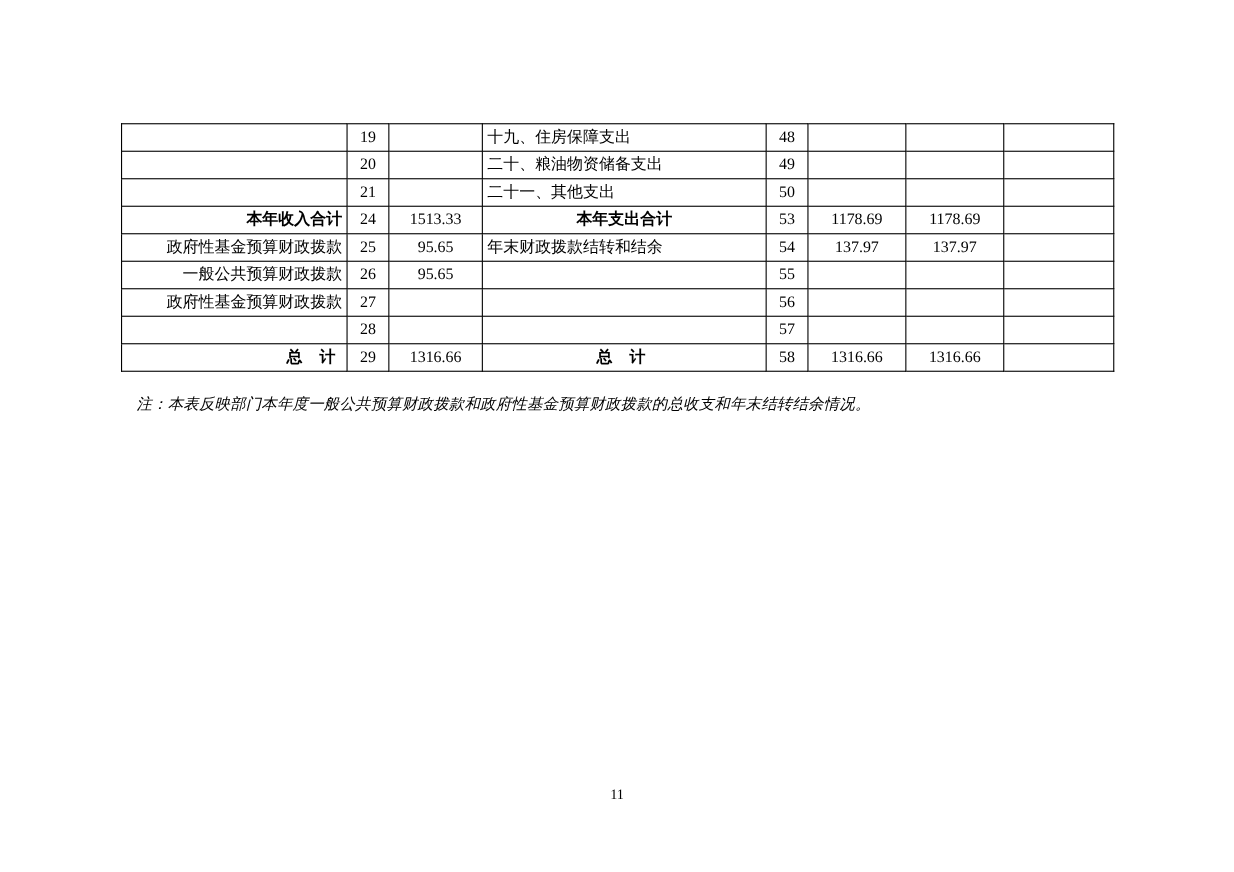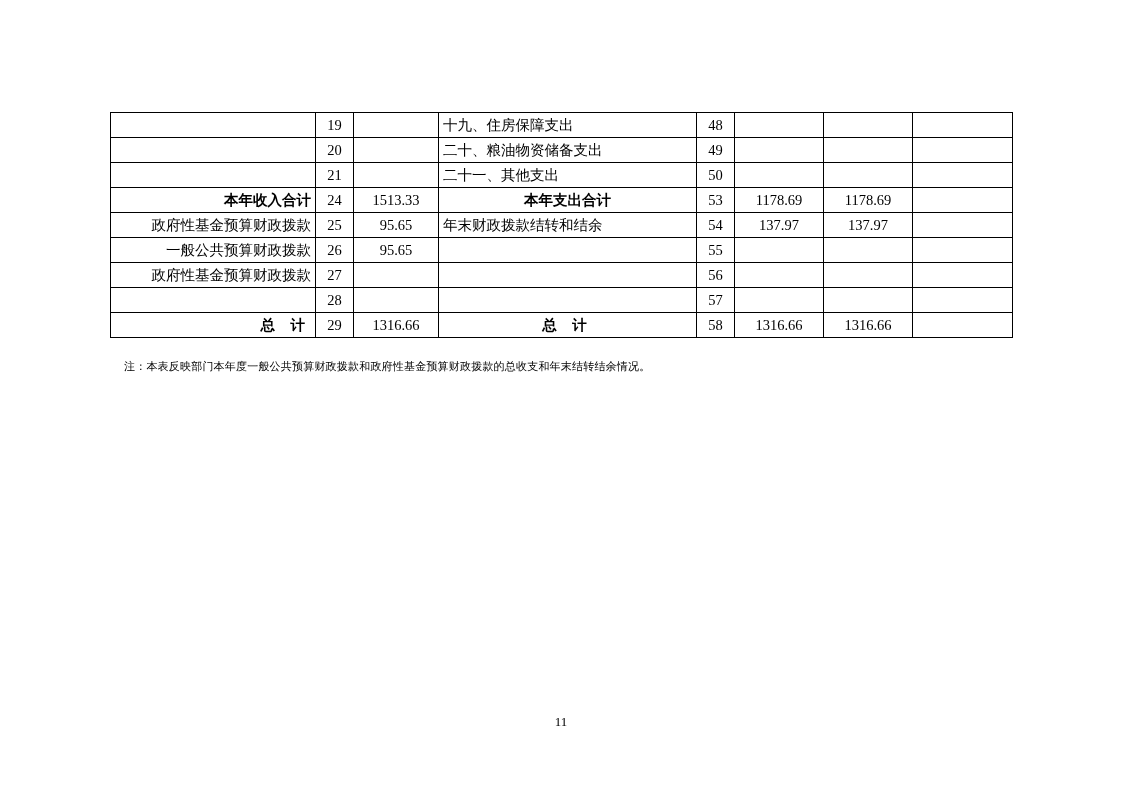--- a/index.html
+++ b/index.html
@@ -74,24 +74,25 @@
     font-weight: bold;
   }
   .spaced2 {
     letter-spacing: 6px;
     padding-left: 6px;
   }
   .note {
     position: absolute;
     left: 124px;
     top: 359px;
-    font-size: 11px;
+    font-size: 14px;
     font-family: "Liberation Sans", "DejaVu Sans", sans-serif;
     letter-spacing: 0.2px;
     white-space: nowrap;
+    font-style: italic;
   }
   .page-number {
     position: absolute;
     left: 0;
     top: 714px;
     width: 1122px;
     text-align: center;
     font-size: 13px;
     font-family: "Liberation Serif", "DejaVu Serif", serif;
   }

